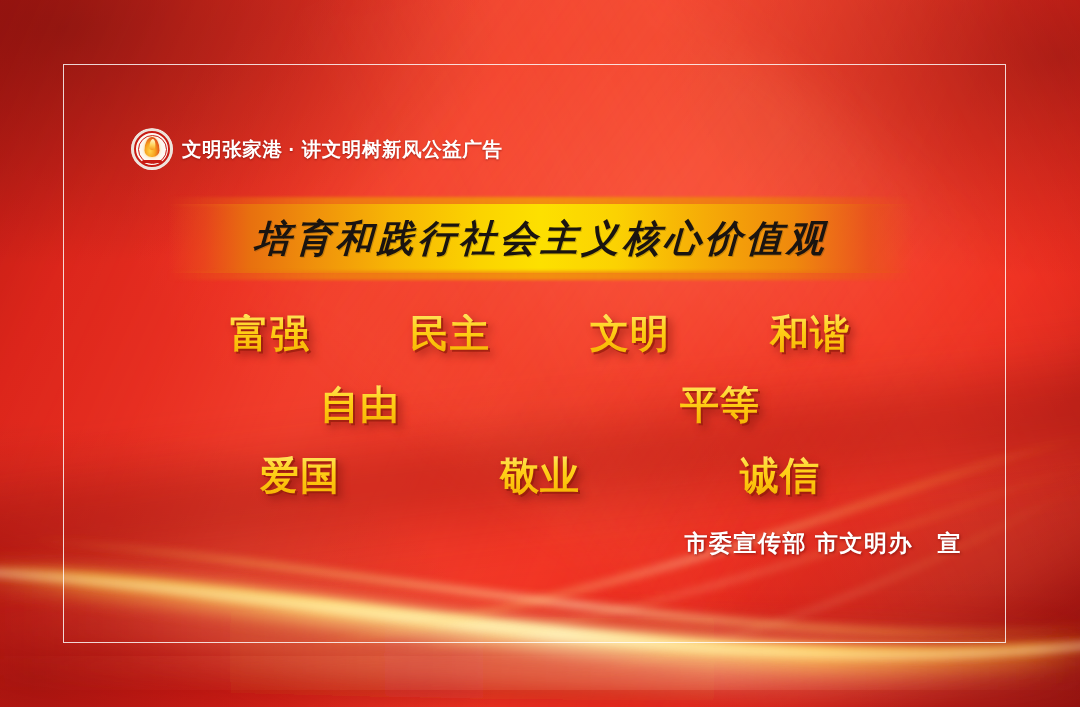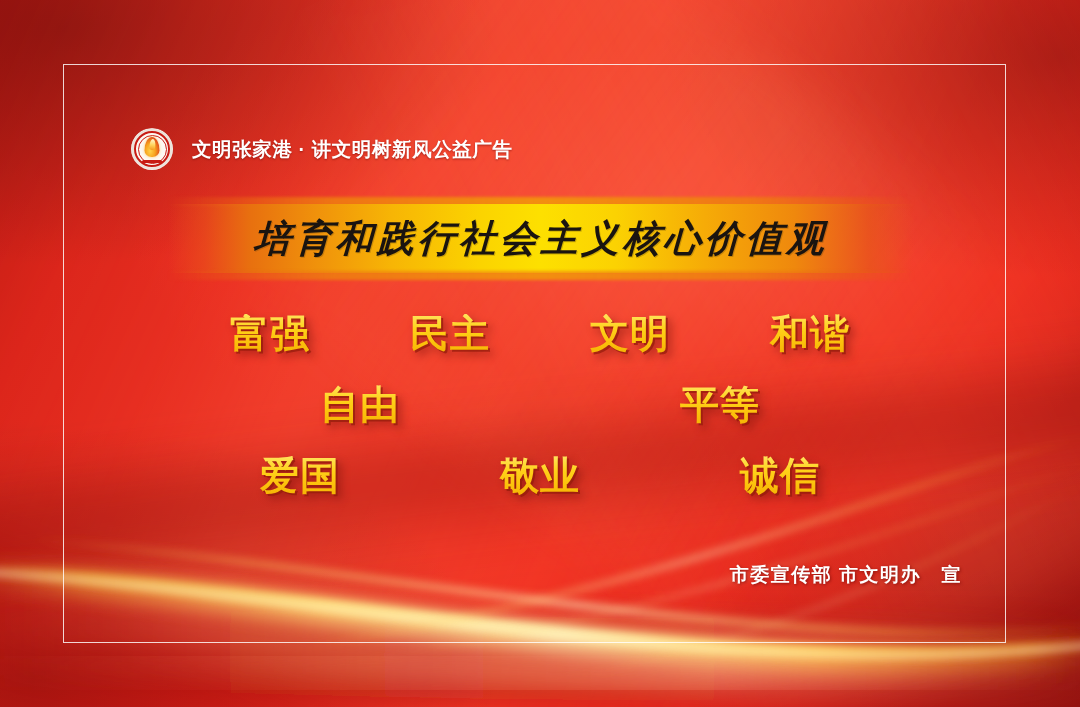--- a/index.html
+++ b/index.html
@@ -118,21 +118,21 @@
     pointer-events: none;
   }
 
   
   .header {
     position: absolute;
     left: 131px;
     top: 128px;
     display: flex;
     align-items: center;
-    gap: 19px;
+    gap: 9px;
   }
   .logo {
     position: relative;
     width: 42px;
     height: 42px;
     border-radius: 50%;
     background:
       radial-gradient(circle at 50% 52%, #fff4e0 0%, #ffe2b0 28%, #f6f0ea 40%, #efe6de 58%, #e9ded5 70%, #cf2018 72%, #c21c14 100%);
     box-shadow: 0 0 0 1px rgba(255,255,255,0.35) inset;
     flex: none;
@@ -282,23 +282,23 @@
     filter:
       drop-shadow(2.5px 2.5px 0 rgba(150,28,12,0.75))
       drop-shadow(4px 4px 4px rgba(110,14,8,0.45));
     white-space: nowrap;
   }
 
   
   .footer {
     position: absolute;
     right: 118px;
-    top: 562px;
+    top: 528px;
     color: #ffffff;
-    font-size: 19px;
+    font-size: 23px;
     font-weight: 700;
     letter-spacing: 1.5px;
     white-space: nowrap;
     text-shadow: 1px 1px 3px rgba(120,14,10,0.75);
   }
 </style>
 </head>
 <body>
 
 <div id="poster">

